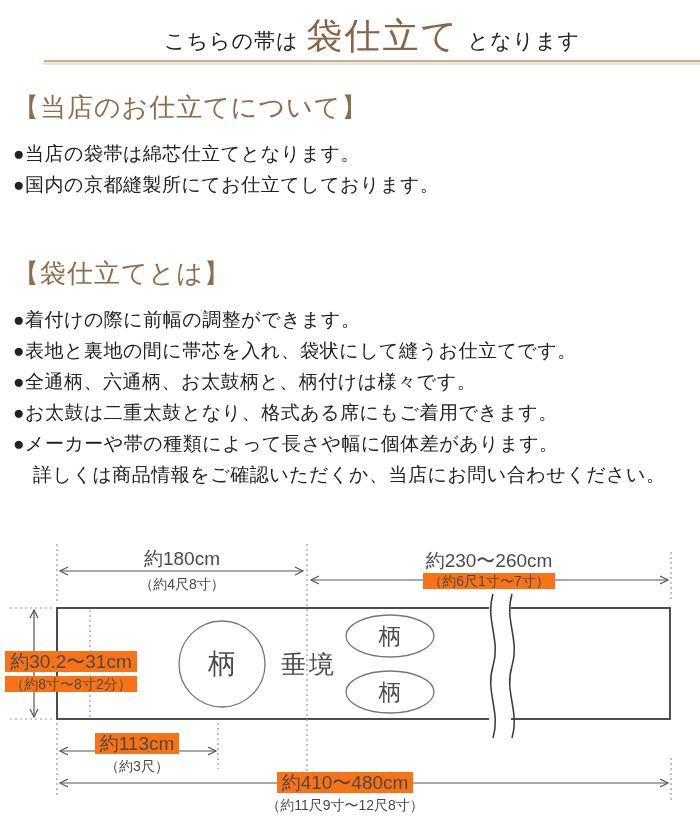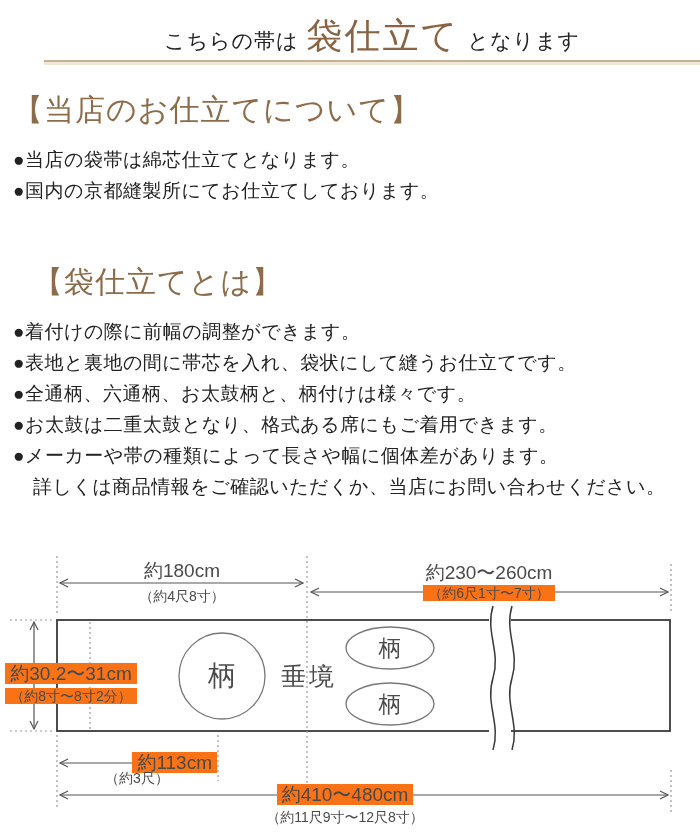--- a/index.html
+++ b/index.html
@@ -25,27 +25,27 @@
     box-shadow:0 3px 0 #efe7d8;
     margin-left:44px;
   }
   .title-line{display:inline-block;white-space:nowrap;}
   .title-line span{vertical-align:baseline;}
   .t-small{font-size:21px;letter-spacing:1px;color:var(--body_text);}
   .t-accent{font-size:36px;letter-spacing:2px;color:var(--accent_brown);padding:0 4px;}
   
   .content{padding-left:13px;padding-right:10px;}
   .sec-heading{
-    font-size:30px;
+    font-size:26px;
     color:var(--heading_brown);
     letter-spacing:1px;
     font-weight:normal;
   }
   .h1{margin-top:28px;}
-  .h2{margin-top:56px;margin-left:20px;}
+  .h2{margin-top:56px;}
   .bullets{margin-top:13px;}
   .bullets p{
     font-size:19px;
     line-height:31px;
     letter-spacing:0.5px;
     white-space:nowrap;
   }
   .note-line{padding-left:20px;}
   
   .diagram{
@@ -154,21 +154,21 @@
 
   <div class="dlabel dmain" style="left:102px;top:22px;width:160px;">約180cm</div>
   <div class="dlabel dsub" style="left:102px;top:50px;width:160px;">（約4尺8寸）</div>
 
   <div class="dlabel dmain" style="left:389px;top:24px;width:200px;">約230〜260cm</div>
   <div class="dlabel dsub" style="left:409px;top:47px;width:160px;"><span class="wbg">（約6尺1寸〜7寸）</span></div>
 
   <div class="dlabel dmain" style="left:0px;top:125px;width:142px;"><span class="wbg">約30.2〜31cm</span></div>
   <div class="dlabel dsub" style="left:0px;top:150px;width:142px;"><span class="wbg">（約8寸〜8寸2分）</span></div>
 
-  <div class="dlabel dmain" style="left:57px;top:214px;width:160px;text-align:right;"><span class="wbg">約113cm</span></div>
+  <div class="dlabel dmain" style="left:57px;top:207px;width:160px;"><span class="wbg">約113cm</span></div>
   <div class="dlabel dsub" style="left:57px;top:232px;width:160px;">（約3尺）</div>
 
   <div class="dlabel dmain" style="left:235px;top:246px;width:220px;"><span class="wbg">約410〜480cm</span></div>
   <div class="dlabel dsub" style="left:235px;top:271px;width:220px;">（約11尺9寸〜12尺8寸）</div>
 
   <div class="dlabel pattern-big" style="left:192px;top:122px;width:60px;">柄</div>
   <div class="dlabel boundary" style="left:267px;top:124px;width:84px;">垂境</div>
   <div class="dlabel pattern-small" style="left:360px;top:97px;width:60px;">柄</div>
   <div class="dlabel pattern-small" style="left:360px;top:153px;width:60px;">柄</div>
 </div>

